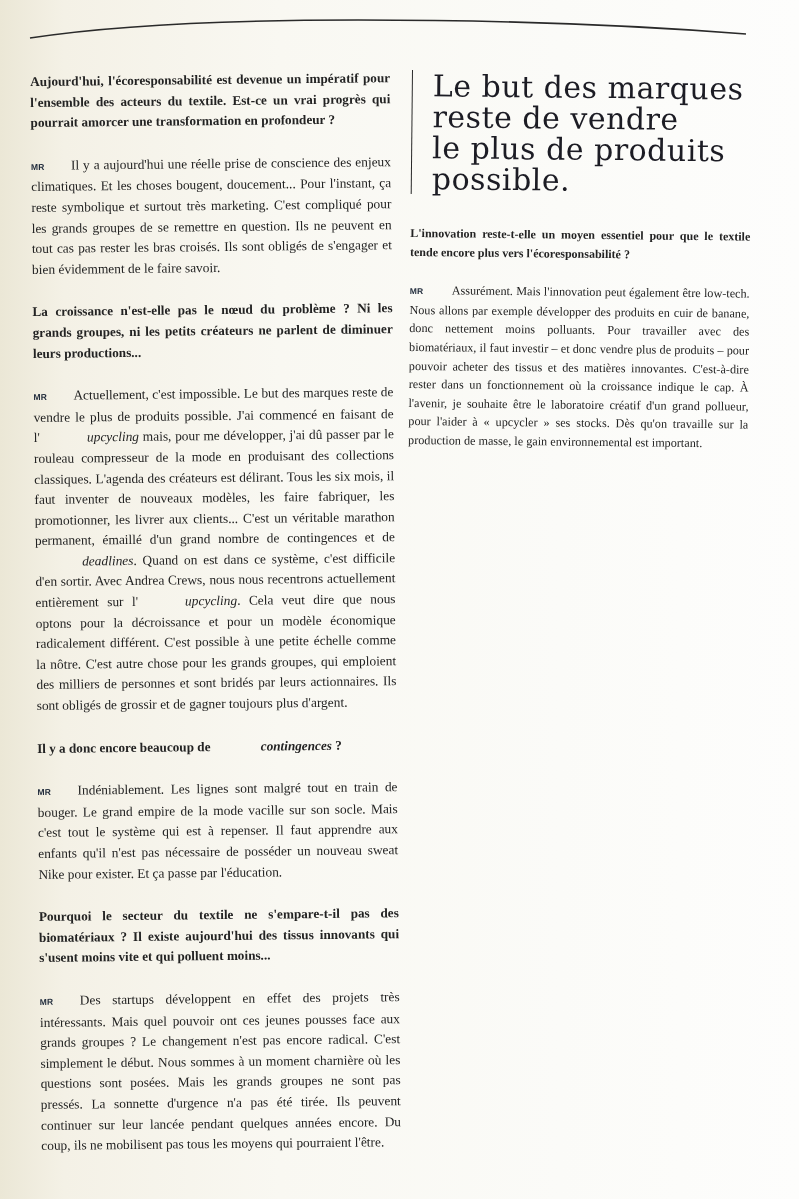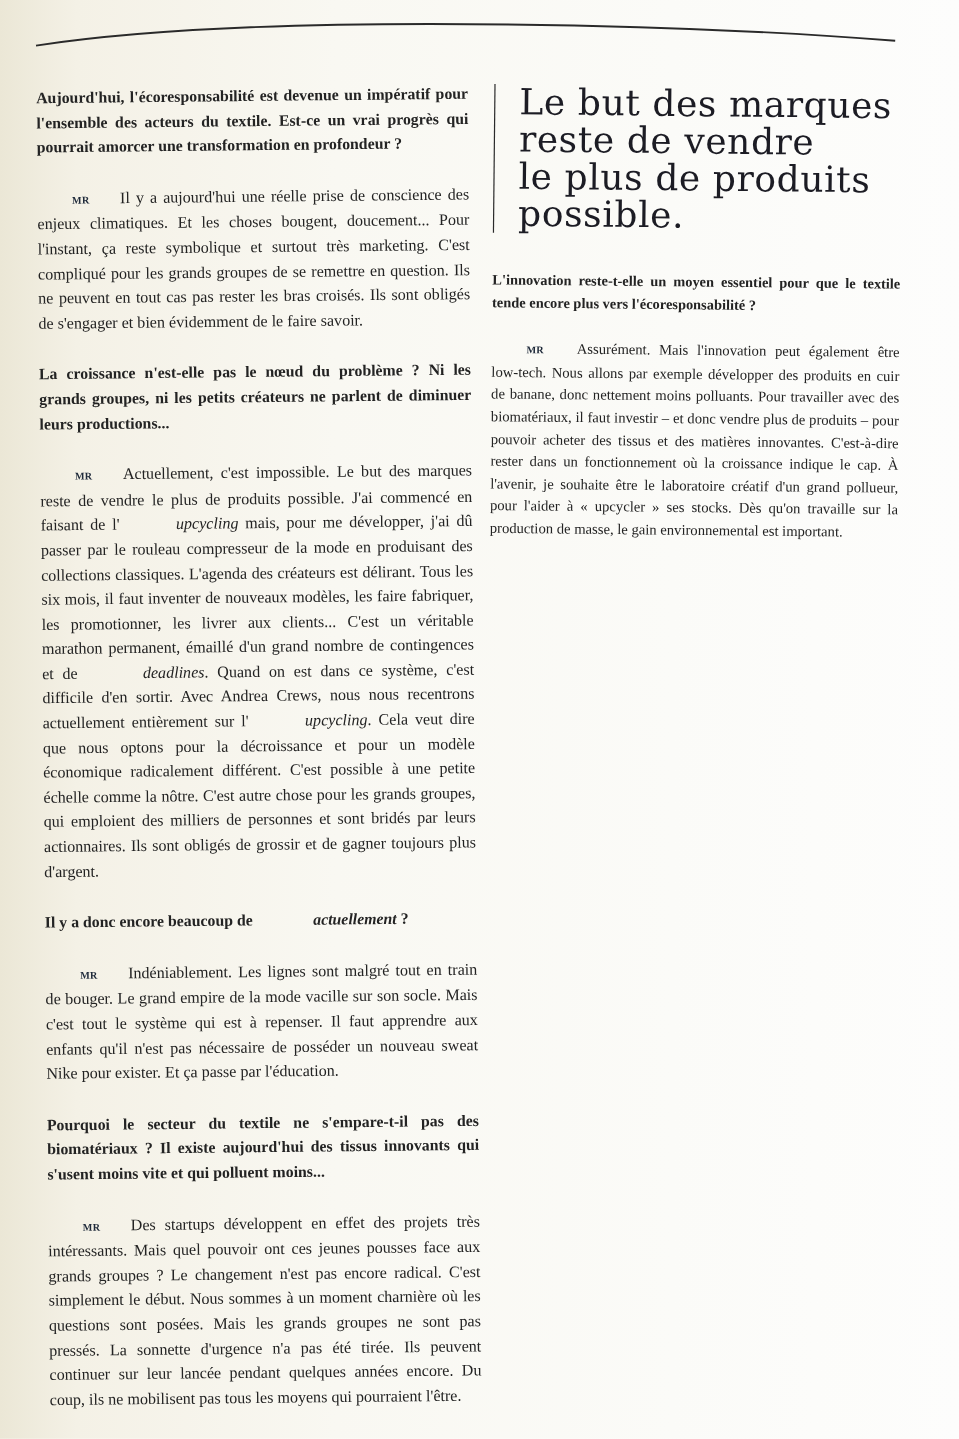--- a/index.html
+++ b/index.html
@@ -23,23 +23,23 @@
       position: absolute; left: 412px; top: 70px; width: 340px;
       font-size: 12.2px; line-height: 18.6px;
       transform: rotate(0.6deg); transform-origin: left top;
     }
     .question {
       font-weight: bold; text-align: justify; margin: 0 0 22px 0;
       font-size: 13.2px;
     }
     .answer { text-align: justify; margin: 0 0 22px 0; }
     .speaker {
-      font-family: Liberation Serif, serif; font-weight: bold;
+      font-family: Liberation Sans, sans-serif; font-weight: bold;
       font-size: 8.5px; letter-spacing: 0.2px; color: #1f2a3a;
-      display: inline-block; width: 40px; margin-left: 29px;
+      display: inline-block; width: 40px;
     }
     .col-right .speaker { width: 42px; }
     em { font-style: italic; margin-left: 47px; }
     .pullquote {
       border-left: 1.5px solid #2a2a2a;
       padding-left: 20px; margin-bottom: 30px;
       font-family: "DejaVu Serif", serif; font-weight: 300;
       font-size: 30px; line-height: 31px; color: #1c1c24;
       letter-spacing: 0.5px;
       -webkit-text-stroke: 0;
@@ -58,21 +58,21 @@
 
   <div class="col-left">
     <p class="question">Aujourd'hui, l'écoresponsabilité est devenue un impératif pour l'ensemble des acteurs du textile. Est-ce un vrai progrès qui pourrait amorcer une transformation en profondeur ?</p>
 
     <p class="answer"><span class="speaker">MR</span><span>Il y a aujourd'hui une réelle prise de conscience des enjeux climatiques. Et les choses bougent, doucement... Pour l'instant, ça reste symbolique et surtout très marketing. C'est compliqué pour les grands groupes de se remettre en question. Ils ne peuvent en tout cas pas rester les bras croisés. Ils sont obligés de s'engager et bien évidemment de le faire savoir.</span></p>
 
     <p class="question">La croissance n'est-elle pas le nœud du problème ? Ni les grands groupes, ni les petits créateurs ne parlent de diminuer leurs productions...</p>
 
     <p class="answer"><span class="speaker">MR</span><span>Actuellement, c'est impossible. Le but des marques reste de vendre le plus de produits possible. J'ai commencé en faisant de l'</span><em>upcycling</em><span> mais, pour me développer, j'ai dû passer par le rouleau compresseur de la mode en produisant des collections classiques. L'agenda des créateurs est délirant. Tous les six mois, il faut inventer de nouveaux modèles, les faire fabriquer, les promotionner, les livrer aux clients... C'est un véritable marathon permanent, émaillé d'un grand nombre de contingences et de </span><em>deadlines</em><span>. Quand on est dans ce système, c'est difficile d'en sortir. Avec Andrea Crews, nous nous recentrons actuellement entièrement sur l'</span><em>upcycling</em><span>. Cela veut dire que nous optons pour la décroissance et pour un modèle économique radicalement différent. C'est possible à une petite échelle comme la nôtre. C'est autre chose pour les grands groupes, qui emploient des milliers de personnes et sont bridés par leurs actionnaires. Ils sont obligés de grossir et de gagner toujours plus d'argent.</span></p>
 
-    <p class="question"><span>Il y a donc encore beaucoup de </span><em>actuellement</em><span> ?</span></p>
+    <p class="question"><span>Il y a donc encore beaucoup de </span><em>contingences</em><span> ?</span></p>
 
     <p class="answer"><span class="speaker">MR</span><span>Indéniablement. Les lignes sont malgré tout en train de bouger. Le grand empire de la mode vacille sur son socle. Mais c'est tout le système qui est à repenser. Il faut apprendre aux enfants qu'il n'est pas nécessaire de posséder un nouveau sweat Nike pour exister. Et ça passe par l'éducation.</span></p>
 
     <p class="question">Pourquoi le secteur du textile ne s'empare-t-il pas des biomatériaux ? Il existe aujourd'hui des tissus innovants qui s'usent moins vite et qui polluent moins...</p>
 
     <p class="answer"><span class="speaker">MR</span><span>Des startups développent en effet des projets très intéressants. Mais quel pouvoir ont ces jeunes pousses face aux grands groupes ? Le changement n'est pas encore radical. C'est simplement le début. Nous sommes à un moment charnière où les questions sont posées. Mais les grands groupes ne sont pas pressés. La sonnette d'urgence n'a pas été tirée. Ils peuvent continuer sur leur lancée pendant quelques années encore. Du coup, ils ne mobilisent pas tous les moyens qui pourraient l'être.</span></p>
   </div>
 
   <div class="col-right">
     <div class="pullquote">

